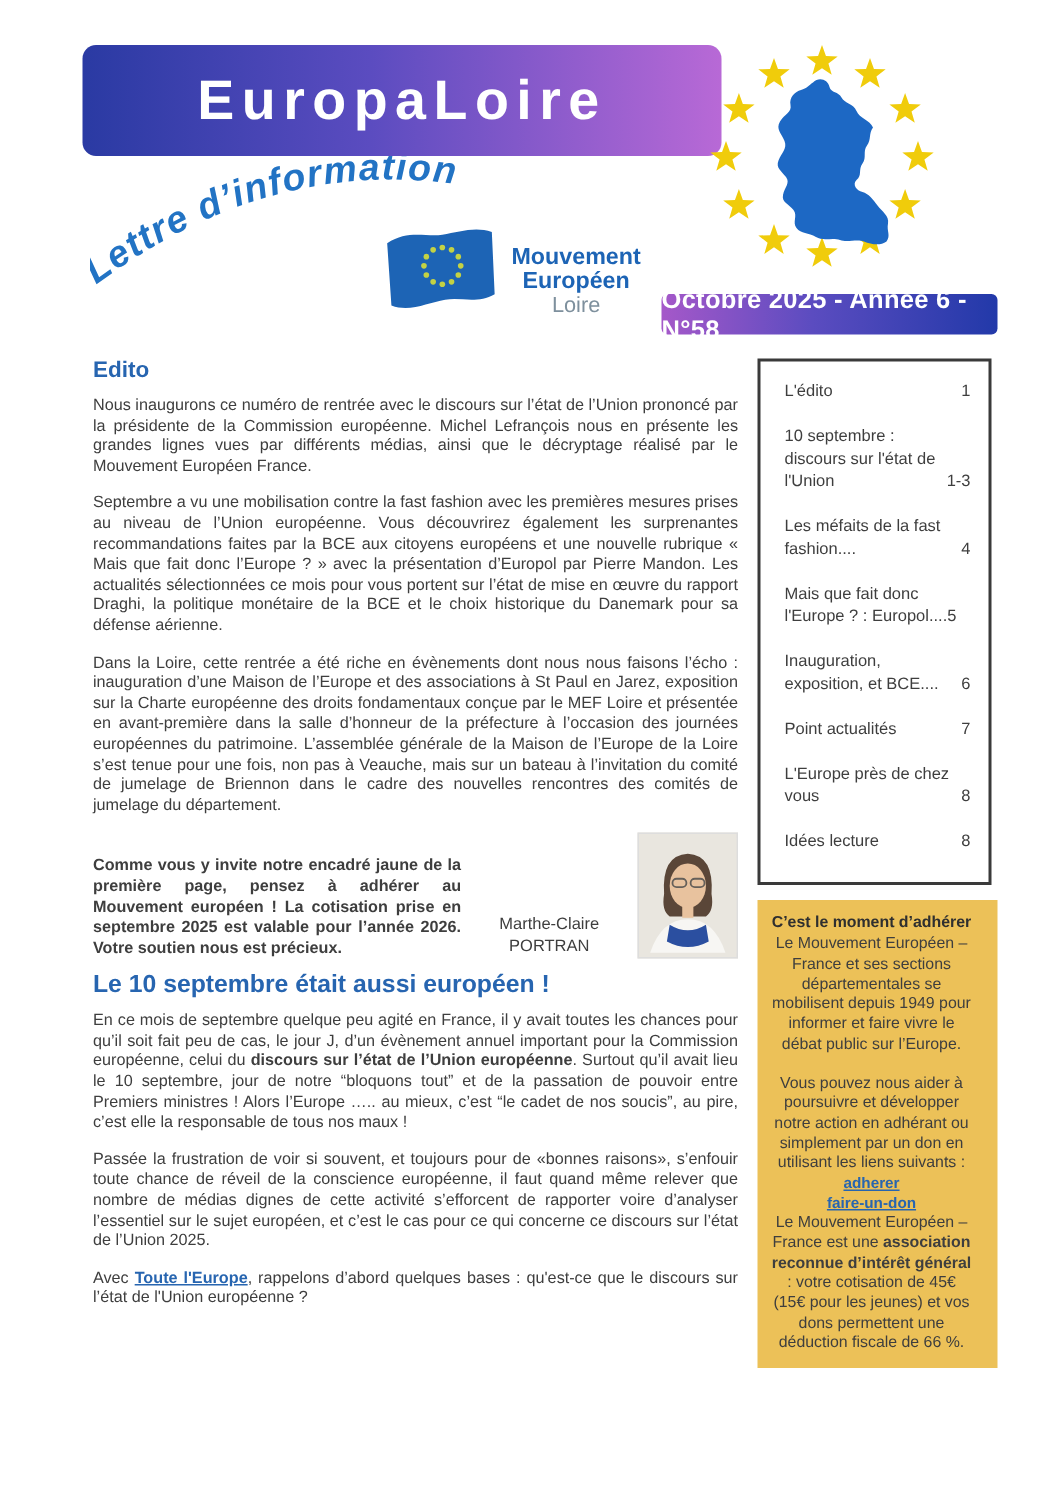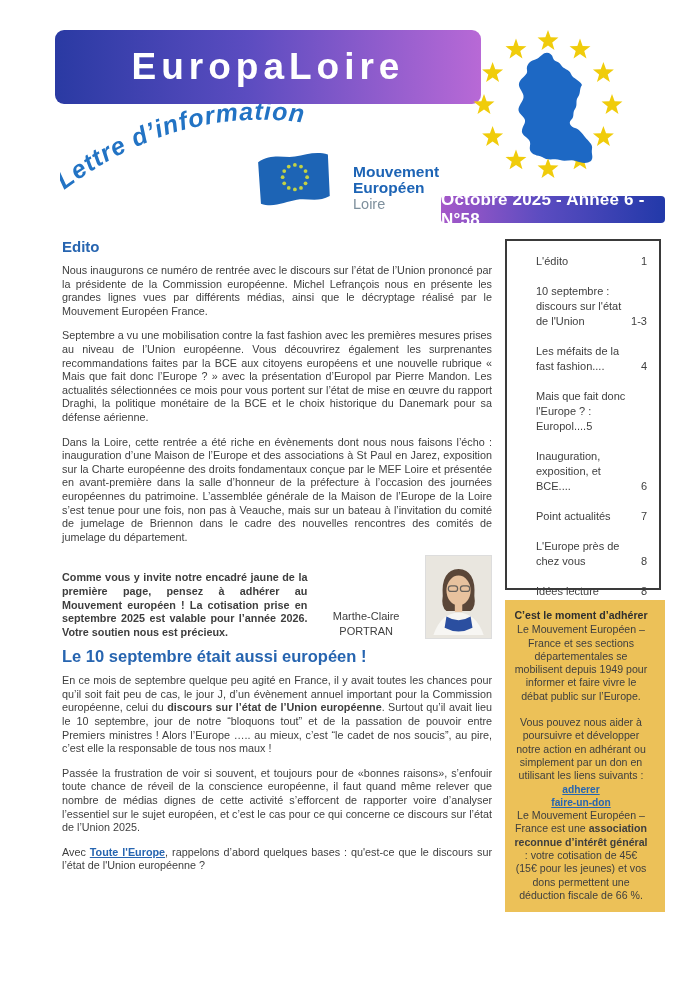--- a/index.html
+++ b/index.html
@@ -7,21 +7,21 @@
         font-family:"Liberation Sans",sans-serif;color:#3e3e3e;}
 
   
   .masthead{position:absolute;left:55px;top:30px;width:426px;height:74px;border-radius:9px;
             background:linear-gradient(90deg,#2a3aa3 0%,#5b4cc0 45%,#b869d6 100%);
             display:flex;align-items:center;justify-content:center;}
   .masthead span{color:#fff;font-size:37px;font-weight:bold;letter-spacing:5px;}
   .arc{position:absolute;left:60px;top:104px;width:310px;height:96px;}
   .arc-text{font-family:"Liberation Sans",sans-serif;font-style:italic;font-weight:bold;
             font-size:25px;fill:#2273c4;letter-spacing:1px;}
-  .logo{position:absolute;left:253px;top:148px;display:flex;align-items:center;gap:20px;}
+  .logo{position:absolute;left:253px;top:148px;display:flex;align-items:center;gap:8px;text-align:center;}
   .logo-text{margin-top:14px;line-height:16px;}
   .logo-l1{font-size:15.5px;font-weight:bold;color:#1d64b5;}
   .logo-l3{font-size:14.5px;color:#7e909d;}
   .emblem{position:absolute;left:470px;top:23px;width:156px;height:166px;}
   .badge{position:absolute;left:441px;top:196px;width:224px;height:27px;border-radius:4px;
          background:linear-gradient(90deg,#a558c9 0%,#5b4cc0 45%,#2239a9 100%);
          display:flex;align-items:center;justify-content:center;}
   .badge span{color:#fff;font-size:17px;font-weight:bold;letter-spacing:.2px;}
 
   
@@ -31,21 +31,21 @@
   .main p{margin:0 0 11px 0;font-size:10.8px;line-height:13.6px;text-align:justify;}
   .hl{font-weight:bold;}
   .highlight-row{display:flex;align-items:flex-end;margin:0 0 8px 0;}
   .highlight-row .hl{width:264px;margin:0;}
   .author{width:92px;text-align:center;font-size:11px;line-height:15px;margin-left:16px;}
   .portrait{width:70px;height:82px;margin-left:16px;border:1px solid #ddd;background:#e9e6df;}
   .link{color:#2765b0;font-weight:bold;text-decoration:underline;cursor:pointer;}
 
   
   .toc{position:absolute;left:505px;top:239px;width:156px;height:351px;box-sizing:border-box;
-       border:2px solid #3a3a3a;padding:13px 12px 10px 29px;font-size:11px;line-height:15px;}
+       border:2px solid #3a3a3a;padding:13px 12px 10px 16px;font-size:11px;line-height:15px;}
   .toc-item{display:flex;align-items:flex-end;margin-bottom:15px;}
   .toc-label{flex:1;}
   .toc-page{margin-left:4px;white-space:nowrap;}
 
   
   .membership{position:absolute;left:505px;top:600px;width:160px;box-sizing:border-box;
               background:#ecc158;padding:9px 16px 10px 8px;text-align:center;
               font-size:10.6px;line-height:13.3px;}
   .mb-title{font-weight:bold;color:#2f2f2f;margin-bottom:1px;}
   .membership p{margin:0 0 13px 0;}

